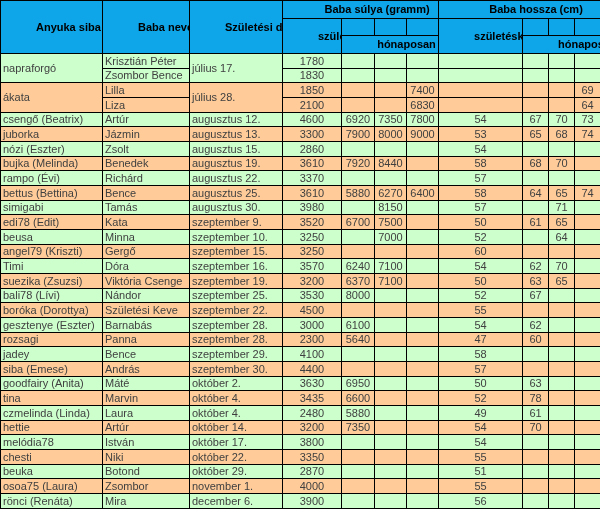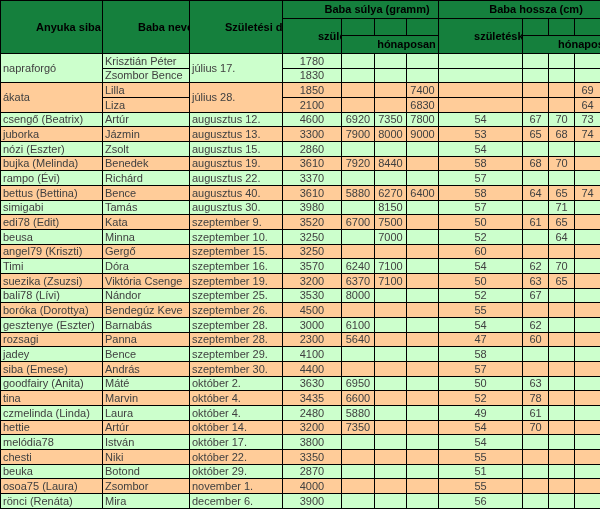--- a/index.html
+++ b/index.html
@@ -14,21 +14,21 @@
   }
   table.baby th, table.baby td {
     border:1px solid #000;
     padding:0 2px;
     overflow:hidden;
     white-space:nowrap;
     vertical-align:middle;
     line-height:1.15;
   }
   table.baby th {
-    background:#15803d;
+    background:#0ea5e9;
     color:#000;
     font-weight:bold;
     text-align:center;
     padding-left:35px;
   }
   th.wrap { white-space:normal; padding:0 12px; }
   tr.green td { background:#ccffcc; }
   tr.orange td { background:#ffcc99; }
   td.txt { text-align:left; }
   td.num { text-align:center; padding:0; }
@@ -186,21 +186,21 @@
         <td class="num"></td>
         <td class="num"></td>
         <td class="num">57</td>
         <td class="num"></td>
         <td class="num"></td>
         <td class="num"></td>
       </tr>
       <tr class="orange">
         <td class="txt">bettus (Bettina)</td>
         <td class="txt">Bence</td>
-        <td class="txt">augusztus 40.</td>
+        <td class="txt">augusztus 25.</td>
         <td class="num">3610</td>
         <td class="num">5880</td>
         <td class="num">6270</td>
         <td class="num">6400</td>
         <td class="num">58</td>
         <td class="num">64</td>
         <td class="num">65</td>
         <td class="num">74</td>
       </tr>
       <tr class="green">
@@ -289,22 +289,22 @@
         <td class="num">8000</td>
         <td class="num"></td>
         <td class="num"></td>
         <td class="num">52</td>
         <td class="num">67</td>
         <td class="num"></td>
         <td class="num"></td>
       </tr>
       <tr class="orange">
         <td class="txt">boróka (Dorottya)</td>
-        <td class="txt">Bendegúz Keve</td>
-        <td class="txt">szeptember 26.</td>
+        <td class="txt">Születési Keve</td>
+        <td class="txt">szeptember 22.</td>
         <td class="num">4500</td>
         <td class="num"></td>
         <td class="num"></td>
         <td class="num"></td>
         <td class="num">55</td>
         <td class="num"></td>
         <td class="num"></td>
         <td class="num"></td>
       </tr>
       <tr class="green">

